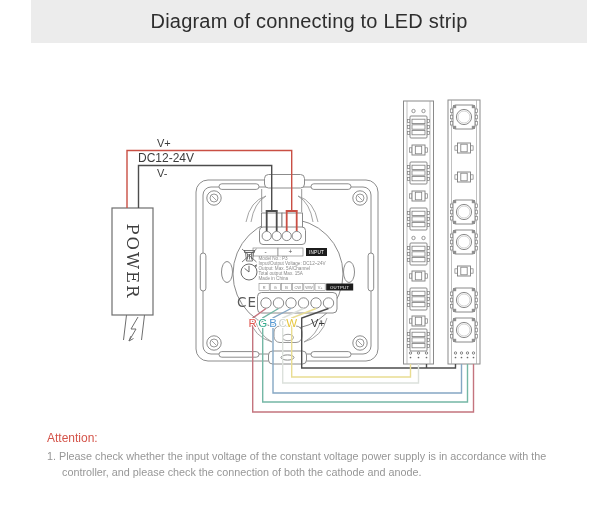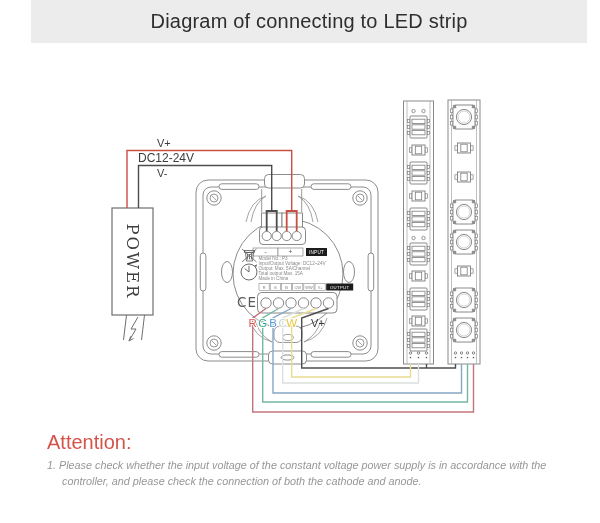--- a/index.html
+++ b/index.html
@@ -3,22 +3,22 @@
 <meta charset="utf-8">
 <style>
   html,body{margin:0;padding:0;}
   body{width:600px;height:523px;background:#ffffff;position:relative;overflow:hidden;
        font-family:"Liberation Sans",sans-serif;}
   .titlebar{position:absolute;top:0;left:0;width:556px;height:43px;background:#ececec;
             display:flex;align-items:center;justify-content:center;z-index:2;margin-left:31px;}
   .titlebar h1{margin:0;font-size:20px;font-weight:400;color:#2e2e2e;letter-spacing:.2px;}
   svg.diagram{position:absolute;top:0;left:0;z-index:1;}
   .attention{position:absolute;left:47px;top:431px;width:524px;z-index:2;}
-  .attention h2{margin:0 0 4px 0;font-size:20px;font-weight:500;color:#d4544a;}
-  .attention ol{margin:0;padding:0;list-style:none;font-style:italic;}
+  .attention h2{margin:0 0 4px 0;font-size:12px;font-weight:500;color:#d4544a;}
+  .attention ol{margin:0;padding:0;list-style:none;}
   .attention li{font-size:10.8px;color:#979797;line-height:1.44;padding-left:15px;text-indent:-15px;}
   text{font-family:"Liberation Sans",sans-serif;}
   .serif{font-family:"DejaVu Serif","Liberation Serif",serif;}
 </style>
 </head>
 <body>
 
 <div class="titlebar">
   <h1>Diagram of connecting to LED strip</h1>
 </div>

